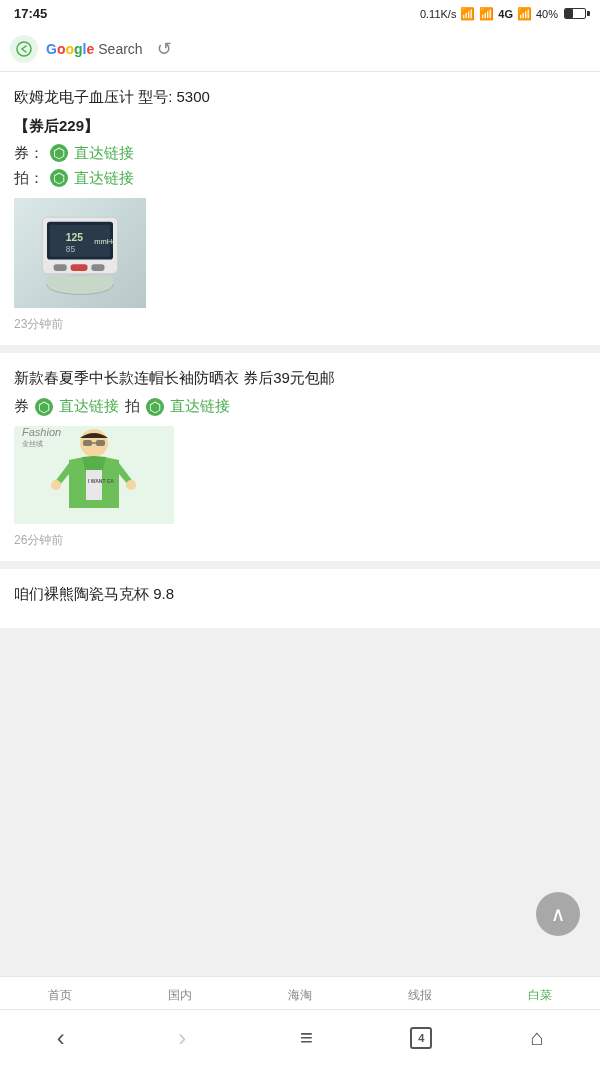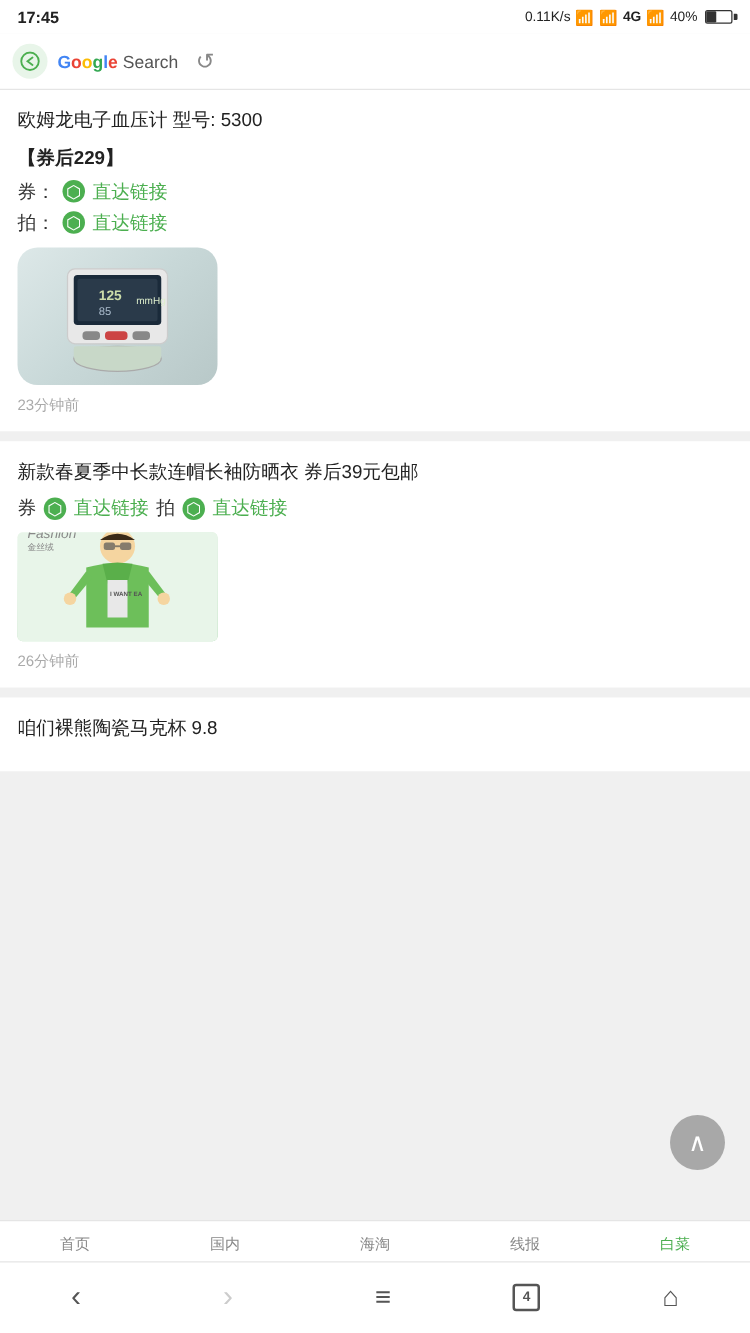--- a/index.html
+++ b/index.html
@@ -157,24 +157,24 @@
     }
 
     .link-text {
       color: #4caf50;
       font-size: 15px;
       text-decoration: none;
     }
 
     .product-img {
       margin: 10px 0 8px 0;
-      width: 160px;
+      width: 132px;
       height: 110px;
       background: linear-gradient(135deg, #dde8e8 0%, #c8d8d8 50%, #b8c8c8 100%);
-      border-radius: 16px;
+      border-radius: 0;
       display: flex;
       align-items: center;
       justify-content: center;
       overflow: hidden;
       position: relative;
     }
 
     .time-label {
       font-size: 12px;
       color: #aaa;
@@ -343,21 +343,21 @@
     <div class="card-title">新款春夏季中长款连帽长袖防晒衣  券后39元包邮</div>
     <div class="inline-link-row">
       <span class="link-label">券</span>
       <span class="link-icon"></span>
       <a class="link-text">直达链接</a>
       <span class="link-label">拍</span>
       <span class="link-icon"></span>
       <a class="link-text">直达链接</a>
     </div>
 
-    <div class="product-img" style="width:160px;height:87px;background:linear-gradient(160deg,#e8f5e9 0%,#c8e6c9 50%,#a5d6a7 100%);border-radius:4px;position:relative;overflow:hidden;">
+    <div class="product-img" style="width:160px;height:98px;background:linear-gradient(160deg,#e8f5e9 0%,#c8e6c9 50%,#a5d6a7 100%);border-radius:4px;position:relative;overflow:hidden;">
       <svg width="160" height="115" viewBox="0 0 160 115">
 
         <rect width="160" height="115" fill="#e8f5e9"></rect>
 
         <circle cx="80" cy="25" r="14" fill="#f5d5a0"></circle>
 
         <rect x="69" y="22" width="9" height="6" rx="2" fill="#555" opacity="0.7"></rect>
         <rect x="82" y="22" width="9" height="6" rx="2" fill="#555" opacity="0.7"></rect>
         <line x1="78" y1="25" x2="82" y2="25" stroke="#555" stroke-width="1.5" opacity="0.7"></line>
 

